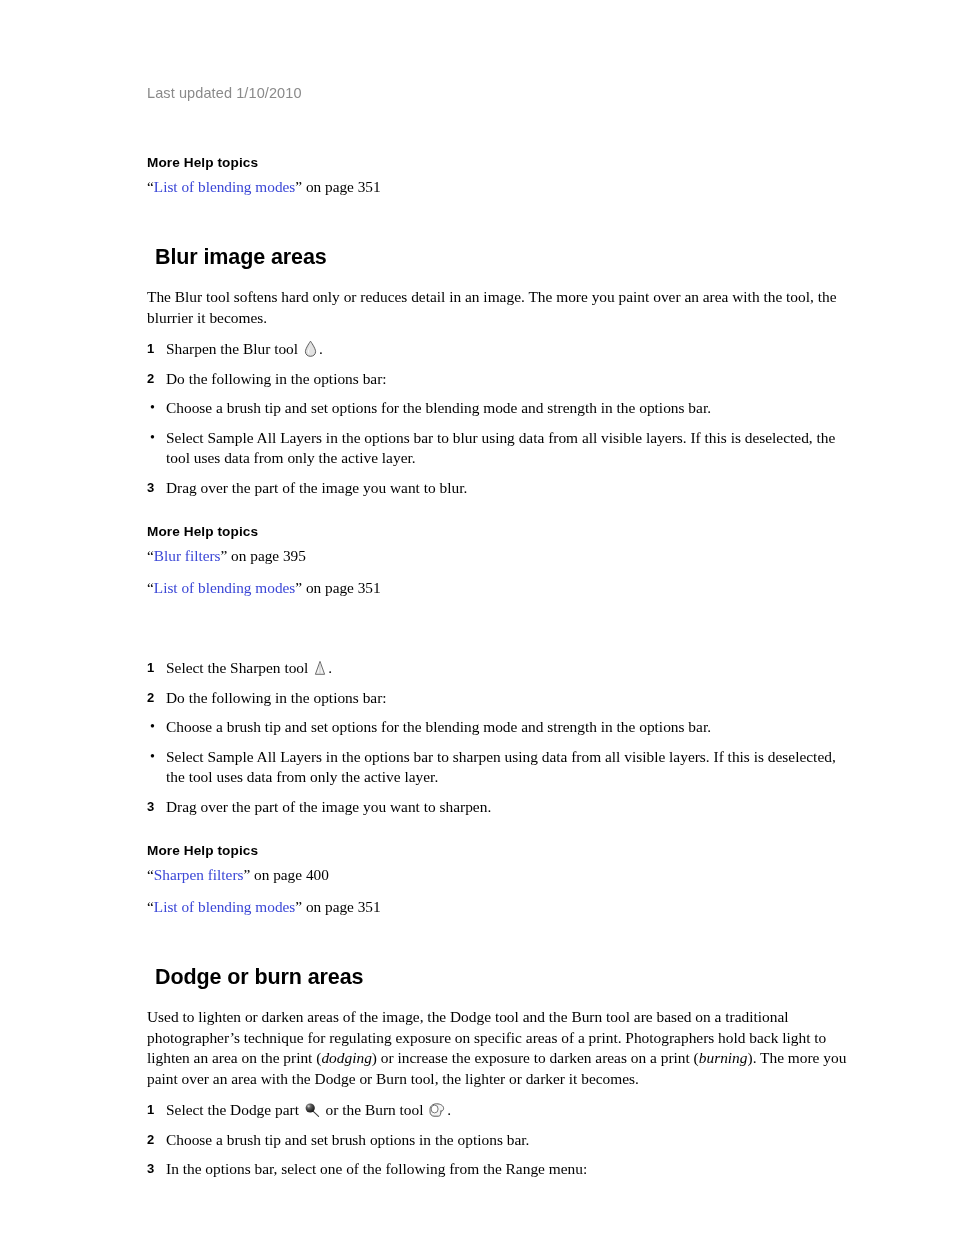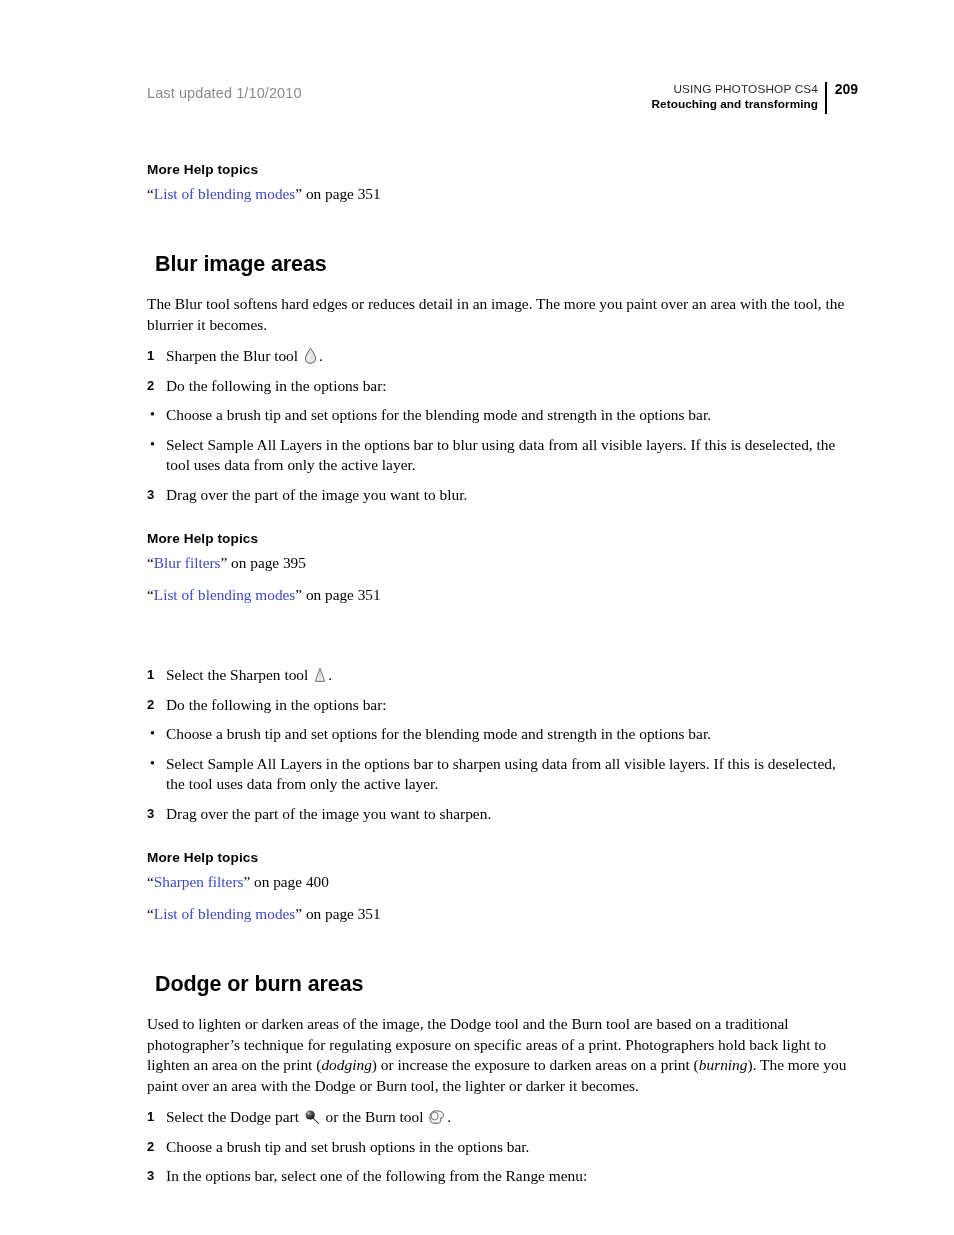--- a/index.html
+++ b/index.html
@@ -84,21 +84,21 @@
     color: #000000;
     padding-left: 8px;
     line-height: 15px;
     white-space: nowrap;
   }
 
   
   .content {
     position: absolute;
     left: 147px;
-    top: 162px;
+    top: 155px;
     width: 705px;
   }
 
   
   .mht-title {
     font-family: "Liberation Sans", sans-serif;
     font-size: 13.6px;
     font-weight: bold;
     color: #000000;
     letter-spacing: 0.1px;
@@ -189,42 +189,34 @@
 
   em { font-style: italic; }
 </style>
 </head>
 <body>
 
 <div class="page">
 
   <div class="header">
     <div class="header-left">Last updated 1/10/2010</div>
-    <div class="header-right">
-      <div class="header-right-text">
-        <div class="header-book">USING PHOTOSHOP CS4</div>
-        <div class="header-chapter">Retouching and transforming</div>
-      </div>
-      <div class="header-rule"></div>
-      <div class="header-pageno">209</div>
-    </div>
   </div>
 
   <div class="content">
 
     <div>
       <p class="mht-title">More Help topics</p>
       <p class="mht-link-line"><span>“</span><a class="xref" href="#">List of blending modes</a><span>”</span><span> on page 351</span></p>
     </div>
 
     <div class="gap-section-top"></div>
 
     <h2 class="section-h">Blur image areas</h2>
     <div class="gap-after-head"></div>
-    <p class="body-p">The Blur tool softens hard edges or reduces detail in an image. The more you paint over an area with the tool, the blurrier it becomes.</p>
+    <p class="body-p">The Blur tool softens hard only or reduces detail in an image. The more you paint over an area with the tool, the blurrier it becomes.</p>
     <div class="gap-para"></div>
 
     <p class="step"><span class="step-num">1</span><span>Sharpen the Blur tool </span><span class="tool-icon">
         <svg width="15" height="17" viewBox="0 0 15 17">
           <path d="M7.5 1.2 C7.5 1.2 12.6 8.4 12.6 11.6 C12.6 14.4 10.3 16.3 7.5 16.3 C4.7 16.3 2.4 14.4 2.4 11.6 C2.4 8.4 7.5 1.2 7.5 1.2 Z" fill="#e2e2e2" stroke="#4a4a4a" stroke-width="0.9"></path>
           <path d="M6.0 11.4 C6.0 9.6 7.3 6.6 7.3 6.6 C7.3 6.6 5.0 9.8 5.0 11.6 C5.0 13.1 5.9 14.2 7.2 14.6 C6.4 13.9 6.0 12.8 6.0 11.4 Z" fill="#ffffff" opacity="0.95"></path>
         </svg></span><span>.</span></p>
     <div class="gap-step"></div>
 
     <p class="step"><span class="step-num">2</span><span>Do the following in the options bar:</span></p>

